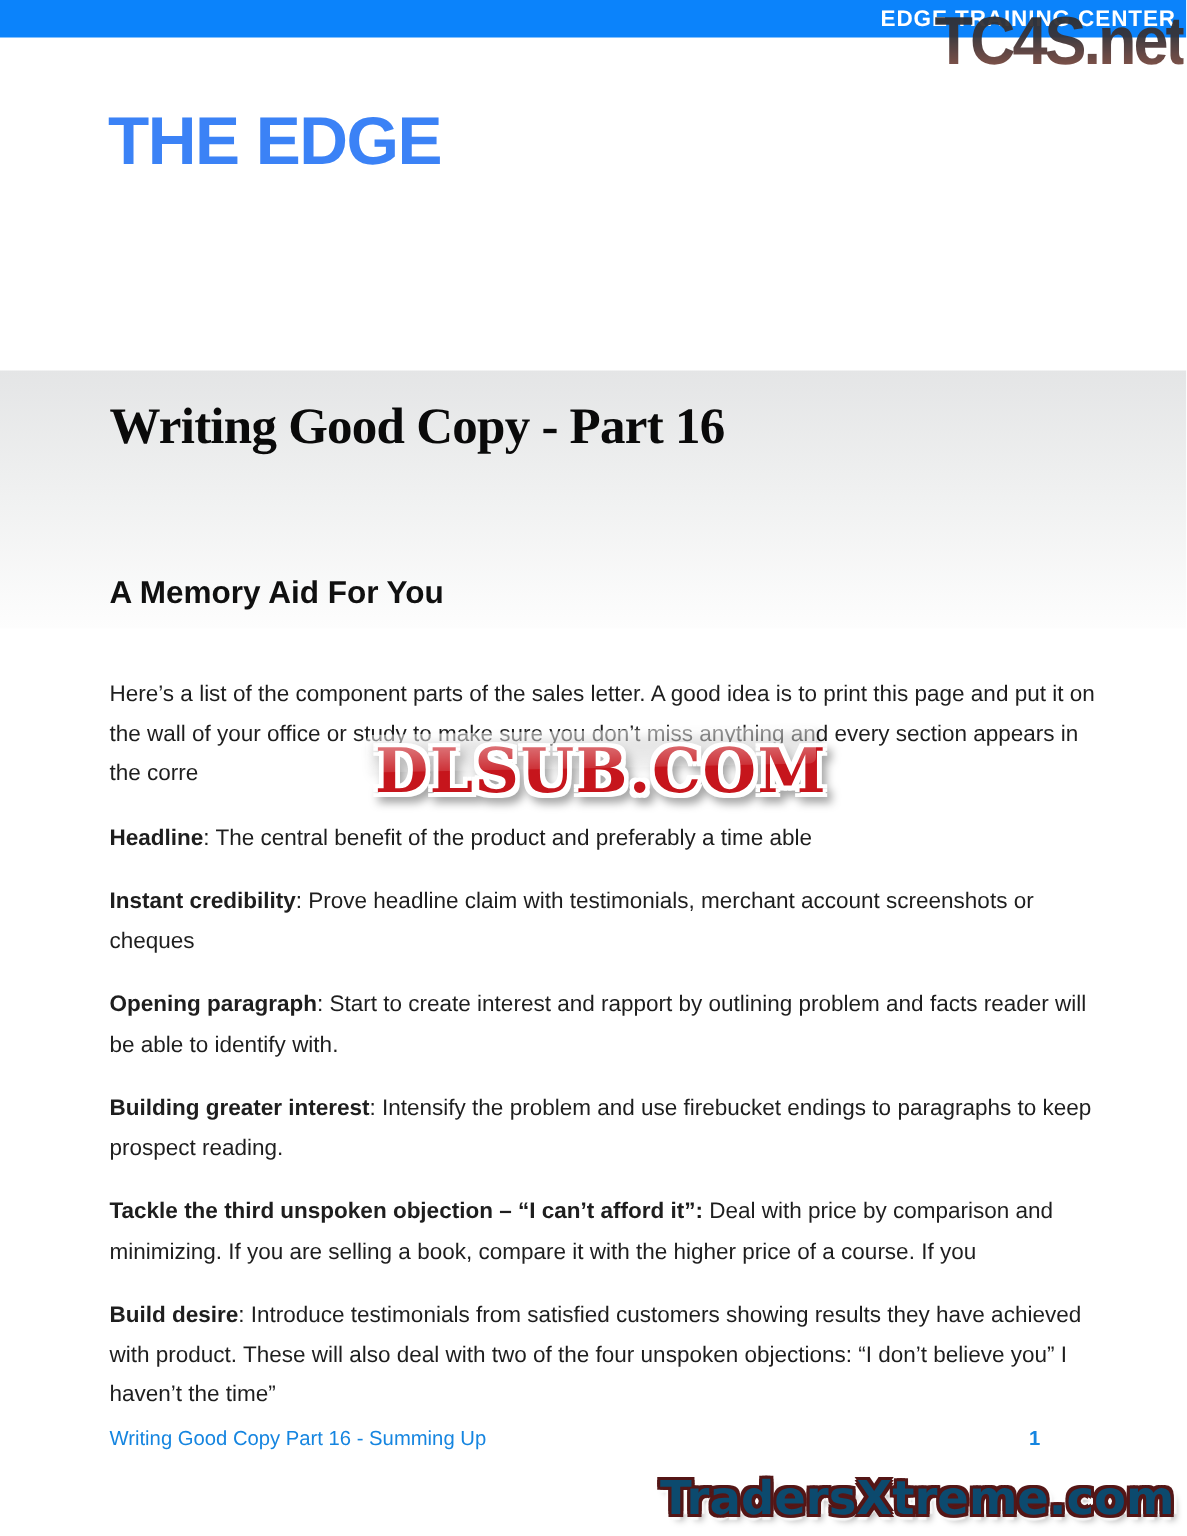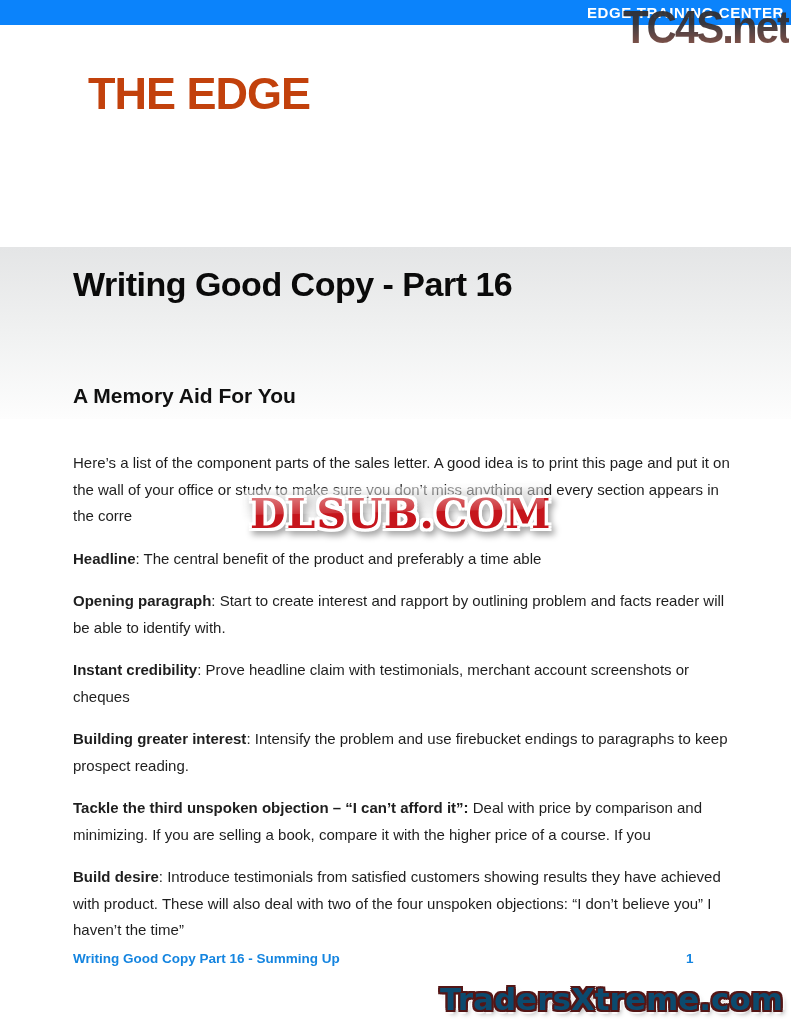--- a/index.html
+++ b/index.html
@@ -21,33 +21,33 @@
     font-size:42px; font-weight:bold; letter-spacing:-2px; line-height:1;
     transform:scaleY(1.08); transform-origin:top right;
     background:linear-gradient(180deg,#2b2d31 0%,#3a3336 45%,#6e453e 80%,#8c5a4e 100%);
     -webkit-background-clip:text; background-clip:text; color:transparent;
     opacity:0.95;
   }
 
   
   .logo {
     position:absolute; left:72px; top:68px;
-    font-size:45px; font-weight:bold; color:#c2410c; letter-spacing:-1px;margin-left:16px;
+    font-size:45px; font-weight:bold; color:#3b82f6; letter-spacing:-1px;
   }
 
   
   .band {
     position:absolute; top:247px; left:0; width:791px; height:172px;
     background:linear-gradient(180deg,#e4e5e6 0%,#eff0f0 45%,#fdfdfd 100%);
   }
 
   .doc-title {
     position:absolute; left:73px; top:262px;
     font-size:34px; font-weight:bold; color:#0a0a0a;
-    line-height:45px; letter-spacing:-0.5px;
+    line-height:45px; letter-spacing:-0.5px;font-family:Liberation Serif, serif;
   }
 
   .section-heading {
     position:absolute; left:73px; top:384px;
     font-size:21px; font-weight:bold; color:#101010;
   }
 
   .body-copy {
     position:absolute; left:73px; top:450px; width:660px;
     font-size:15px; line-height:26.5px; color:#1e1e1e;
@@ -72,21 +72,21 @@
   }
   .wm-center .gloss {
     position:absolute; left:-6px; top:0px; width:300px; height:25px;
     background:linear-gradient(180deg, rgba(255,255,255,0.55), rgba(255,255,255,0.12));
     transform:skewY(-1.2deg); border-radius:4px; pointer-events:none;
   }
 
   
   .footer-left {
     position:absolute; left:73px; top:951px;
-    font-size:13.5px; font-weight:bold; color:#1585e0;
+    font-size:13.5px; font-weight:normal; color:#1585e0;
   }
   .footer-page {
     position:absolute; left:686px; top:951px;
     font-size:13.5px; font-weight:bold; color:#1585e0;
   }
 
   
   .wm-bottom {
     position:absolute; right:8px; top:981px; z-index:5; white-space:nowrap;
     font-family:"DejaVu Sans", sans-serif; font-weight:bold;
@@ -113,22 +113,22 @@
   <div class="band"></div>
   <div class="doc-title">
     <div>Writing Good Copy - Part 16</div>
   </div>
 
   <div class="section-heading">A Memory Aid For You</div>
 
   <div class="body-copy">
     <p><b></b><span>Here’s a list of the component parts of the sales letter. A good idea is to print this page and put it on the wall of your office or study to make sure you don’t miss anything and every section appears in the corre</span></p>
     <p><b>Headline</b><span>: The central benefit of the product and preferably a time able</span></p>
+    <p><b>Instant credibility</b><span>: Prove headline claim with testimonials, merchant account screenshots or cheques</span></p>
     <p><b>Opening paragraph</b><span>: Start to create interest and rapport by outlining problem and facts reader will be able to identify with.</span></p>
-    <p><b>Instant credibility</b><span>: Prove headline claim with testimonials, merchant account screenshots or cheques</span></p>
     <p><b>Building greater interest</b><span>: Intensify the problem and use firebucket endings to paragraphs to keep prospect reading.</span></p>
     <p><b>Tackle the third unspoken objection – “I can’t afford it”:</b><span> Deal with price by comparison and minimizing. If you are selling a book, compare it with the higher price of a course. If you</span></p>
     <p><b>Build desire</b><span>: Introduce testimonials from satisfied customers showing results they have achieved with product. These will also deal with two of the four unspoken objections: “I don’t believe you”  I haven’t the time”</span></p>
   </div>
 
   <div class="wm-center">
     <span class="txt">DLSUB.COM</span>
     <span class="gloss"></span>
   </div>
 

